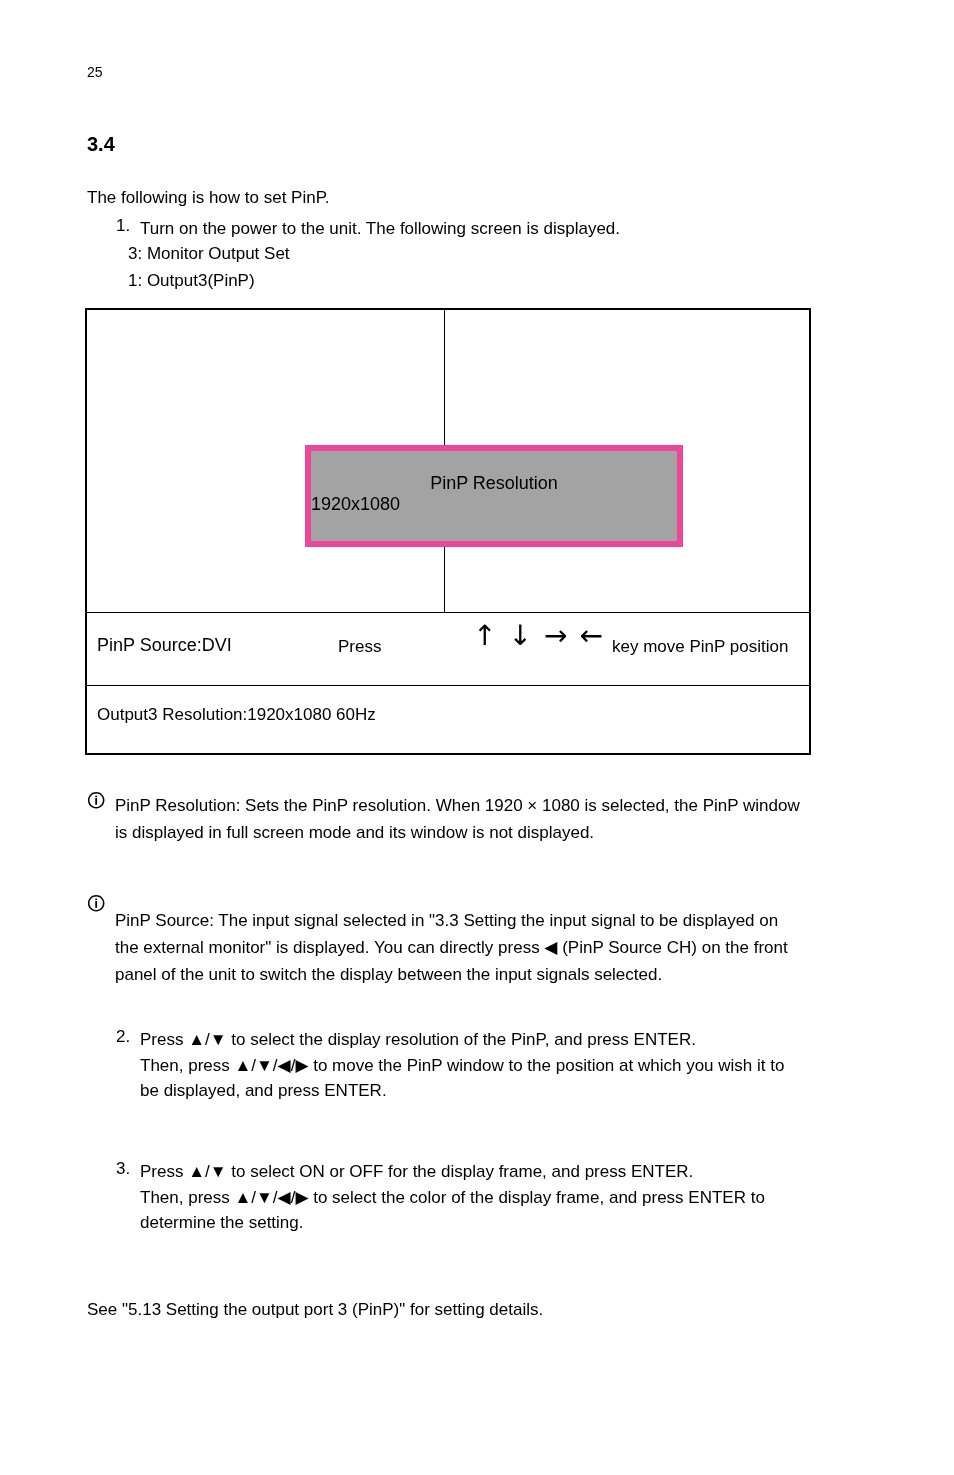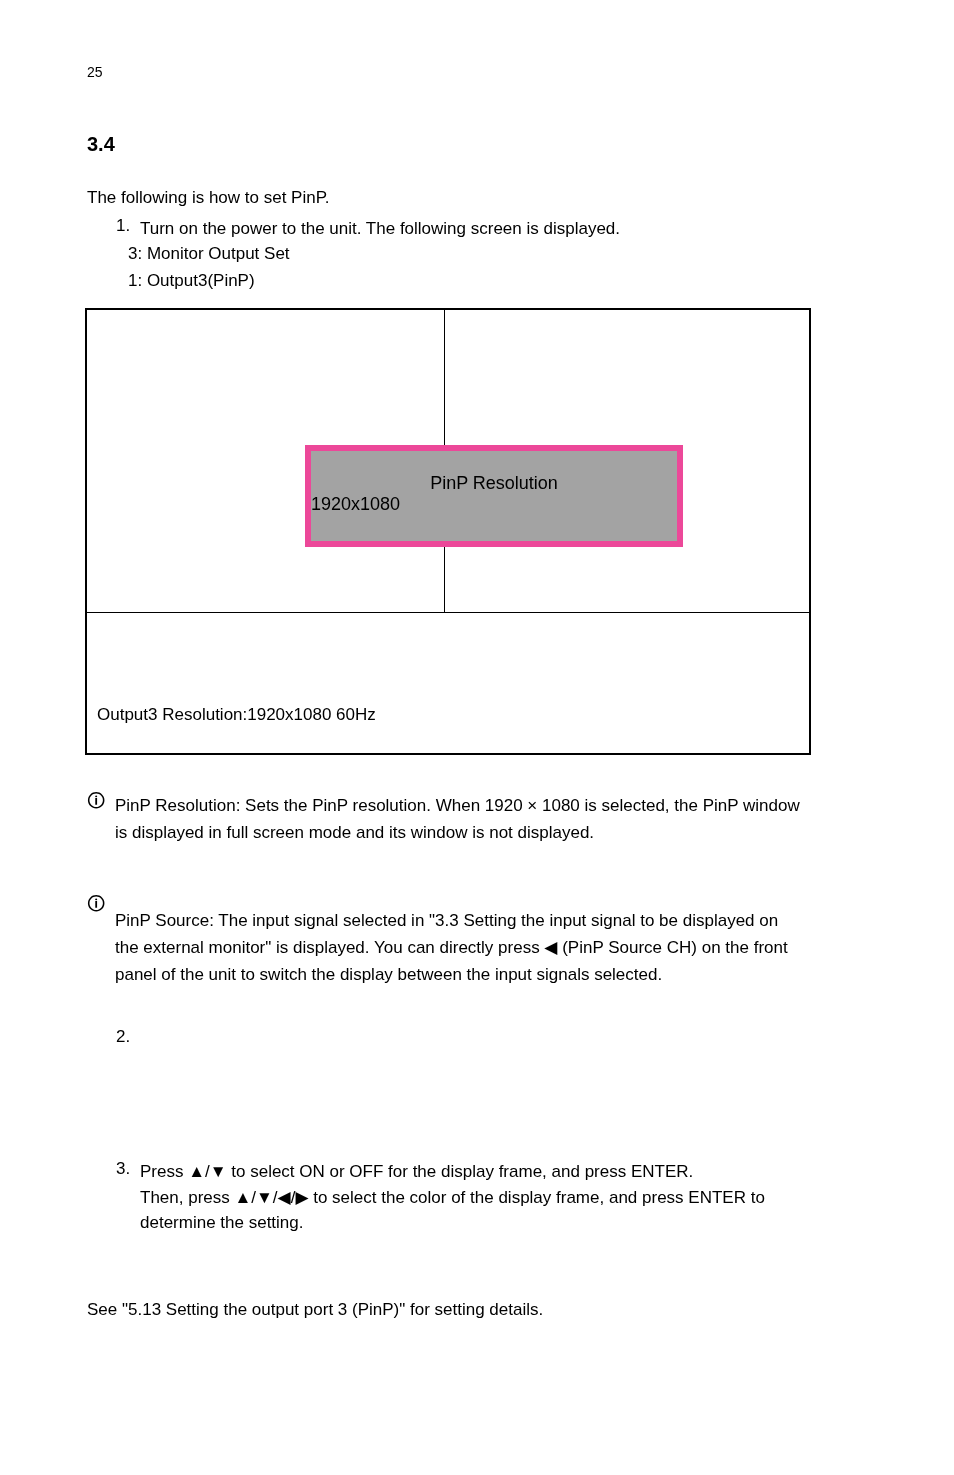--- a/index.html
+++ b/index.html
@@ -202,34 +202,43 @@
   <div class="key-label k1">3: Monitor Output Set</div>
   <div class="key-label k2">1: Output3(PinP)</div>
 
   <div class="screen">
     <div class="vertical-mid"></div>
     <div class="shaded-box">
       <div class="shaded-label">PinP Resolution</div>
       <div class="shaded-sublabel">1920x1080</div>
     </div>
     <div class="status-divider"></div>
+    <div class="status-row">
+      <div class="status-source">PinP Source:DVI</div>
+      <div class="status-arrows-label">Press</div>
+      <div class="arrow-glyphs">↑↓→←</div>
+      <div class="status-move">key move PinP position</div>
+    </div>
     <div class="bottom-status">
       <div class="bottom-status-text">Output3 Resolution:1920x1080 60Hz</div>
     </div>
   </div>
 
   <div class="note-icon n1">🛈</div>
   <div class="note-text n1">PinP Resolution: Sets the PinP resolution. When 1920 × 1080 is selected, the PinP window
 is displayed in full screen mode and its window is not displayed.</div>
   <div class="note-icon n2">🛈</div>
   <div class="note-text n2">PinP Source: The input signal selected in "3.3 Setting the input signal to be displayed on
 the external monitor" is displayed. You can directly press ◀ (PinP Source CH) on the front
 panel of the unit to switch the display between the input signals selected.</div>
 
   <div class="step-number step2-num">2.</div>
+  <div class="step-text step2-txt">Press ▲/▼ to select the display resolution of the PinP, and press ENTER.
+Then, press ▲/▼/◀/▶ to move the PinP window to the position at which you wish it to
+be displayed, and press ENTER.</div>
 
   <div class="step-number step3-num">3.</div>
   <div class="step-text step3-txt">Press ▲/▼ to select ON or OFF for the display frame, and press ENTER.
 Then, press ▲/▼/◀/▶ to select the color of the display frame, and press ENTER to
 determine the setting.</div>
 
   <div class="ref-text">See "5.13 Setting the output port 3 (PinP)" for setting details.</div>
 </div>
 
 </body></html>

